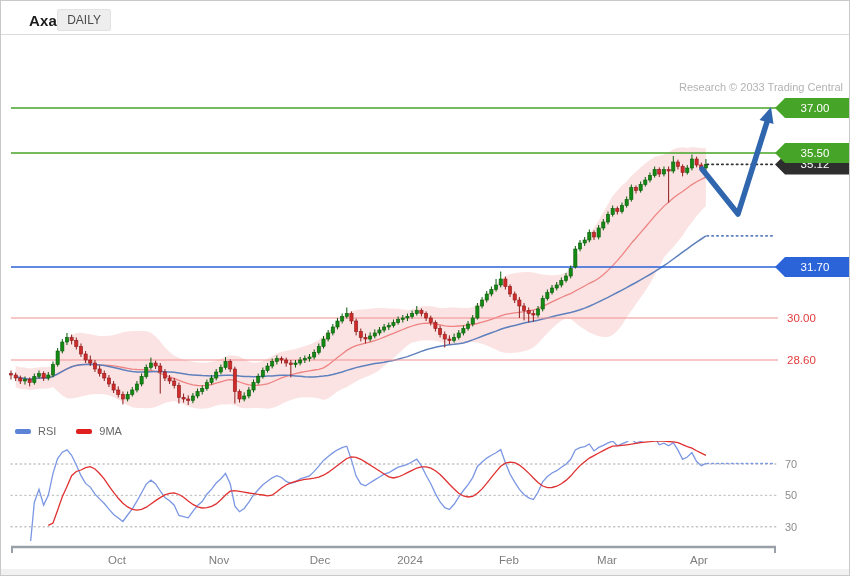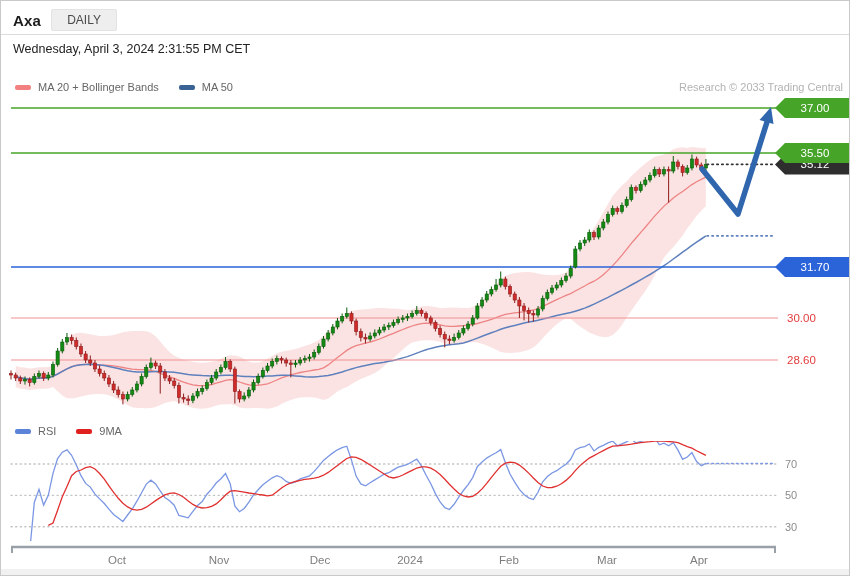--- a/index.html
+++ b/index.html
@@ -1,51 +1,40 @@
 <!DOCTYPE html>
 <html><head>
 <meta charset="utf-8">
 <style>
   html,body{margin:0;padding:0;background:#fff;font-family:"Liberation Sans",sans-serif;}
   .frame{position:relative;width:848px;height:574px;border:1px solid #c9c9c9;background:#fff;overflow:hidden;}
-  .hdr-row{position:absolute;top:7px;left:12px;height:24px;display:flex;align-items:center;gap:10px;}
+  .hdr-row{position:absolute;top:7px;left:28px;height:24px;display:flex;align-items:center;}
   .title{font-size:15px;font-weight:bold;color:#1b1b1b;letter-spacing:.2px;}
-  .tf-badge{background:#eeeeee;border:1px solid #e3e3e3;color:#4a4a4a;font-size:12px;padding:3px 15px;border-radius:2px;}
+  .tf-badge{background:#eeeeee;border:1px solid #e3e3e3;color:#4a4a4a;font-size:12px;padding:3px 9px;border-radius:2px;}
   .hdr-divider{position:absolute;top:33px;left:0;width:100%;height:1px;background:#dcdcdc;}
   .datetime{position:absolute;top:41px;left:12px;font-size:12.5px;color:#222;}
   .legend{position:absolute;left:14px;display:flex;align-items:center;gap:8px;font-size:11px;color:#666;}
   .legend-main{top:80px;}
   .legend-rsi{top:424px;gap:8px;}
   .swatch{display:inline-block;width:16px;height:5px;border-radius:2px;}
   .legend .item{display:flex;align-items:center;gap:7px;margin-right:12px;}
   .attribution{position:absolute;top:80px;right:6px;font-size:11px;color:#b3b3b3;}
   svg#chart{position:absolute;left:0;top:96px;}
   .bottom-strip{position:absolute;left:0;bottom:0;width:100%;height:6px;background:#f1f1f2;}
 </style>
 </head>
 <body>
 
 <div class="frame">
   <div class="hdr-row">
     <span class="title">Axa</span>
     <span class="tf-badge">DAILY</span>
   </div>
   <div class="hdr-divider"></div>
-  <div class="datetime">Wednesday, April 3, 2024 2:31:55 PM CET</div>
-
-  <div class="legend legend-main">
-    <span class="item">
-      <span class="swatch" style="background: rgb(242, 128, 128);"></span>
-      <span>MA 20 + Bollinger Bands</span>
-    </span>
-    <span class="item">
-      <span class="swatch" style="background: rgb(58, 98, 149);"></span>
-      <span>MA 50</span>
-    </span>
-  </div>
+
   <div class="attribution">Research © 2033 Trading Central</div>
 
   <div class="legend legend-rsi">
     <span class="item">
       <span class="swatch" style="background: rgb(91, 131, 216);"></span>
       <span>RSI</span>
     </span>
     <span class="item">
       <span class="swatch" style="background: rgb(224, 31, 31);"></span>
       <span>9MA</span>

